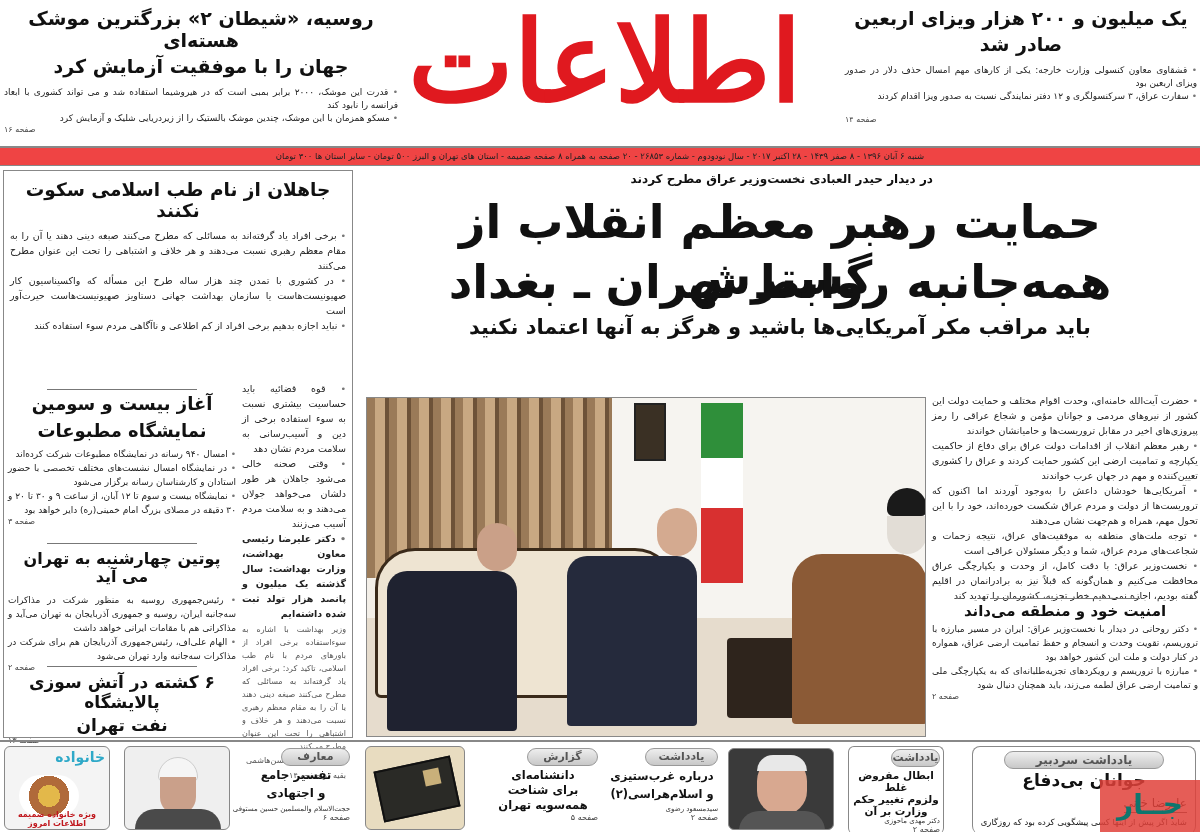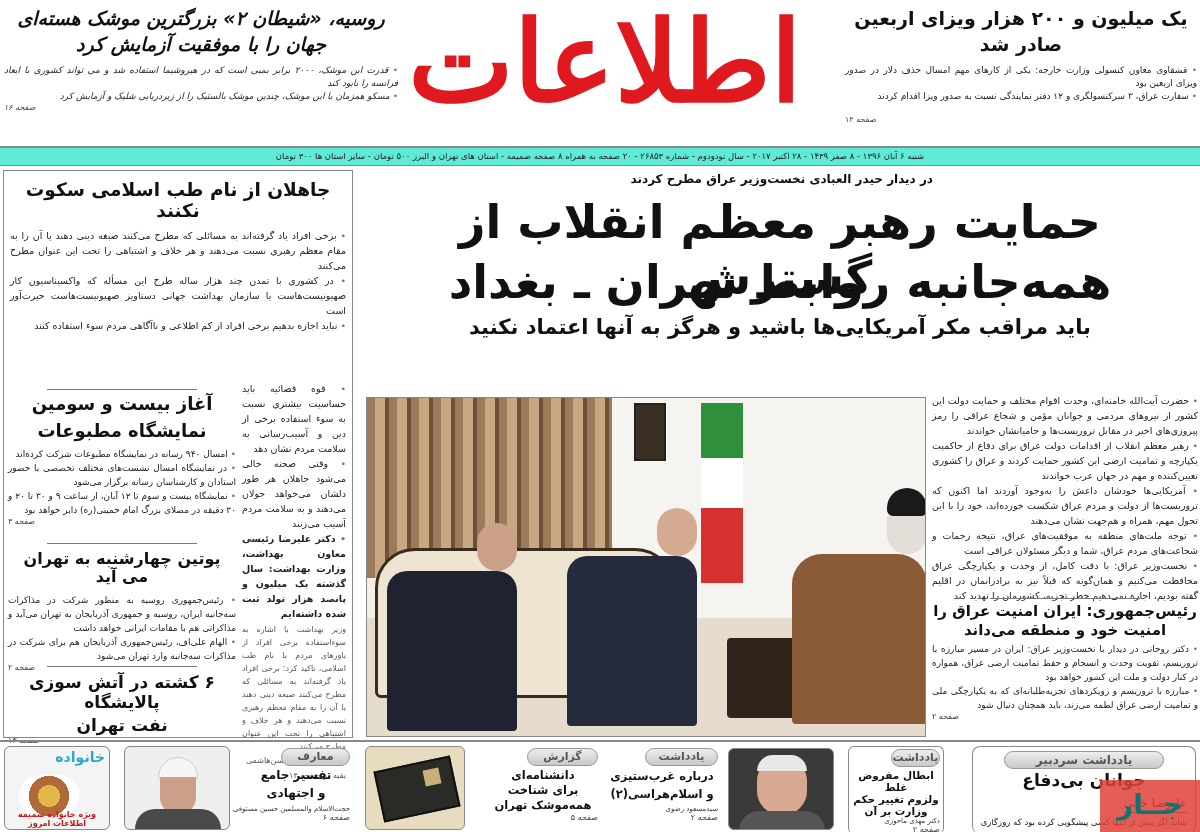--- a/index.html
+++ b/index.html
@@ -15,21 +15,21 @@
   .rule { background: #777; height: 1px; }
   .box { border: 1px solid #888; }
   .pill { background: linear-gradient(#eee, #c8c8c8); border: 1px solid #999; border-radius: 10px; text-align: center; font-size: 11px; font-weight: bold; color: #555; height: 18px; line-height: 16px; margin-left: 39px; }
   .photo { background: #ddd; overflow: hidden; }
 </style>
 </head>
 <body>
 
 <div class="abs" style="left:0;top:0;width:1200px;height:148px;">
 
-  <div class="abs" style="left:4px;top:8px;width:394px;font-style:italic;">
+  <div class="abs" style="left:4px;top:8px;width:394px;">
     <div class="hl" style="font-size:19px;">روسیه، «شیطان ۲» بزرگترین موشک هسته‌ای</div>
     <div class="hl" style="font-size:19px;margin-top:4px;">جهان را با موفقیت آزمایش کرد</div>
     <div class="body-text" style="margin-top:8px;font-size:9px;line-height:13px;">
       <p class="bullet">قدرت این موشک، ۲۰۰۰ برابر بمبی است که در هیروشیما استفاده شد و می تواند کشوری با ابعاد فرانسه را نابود کند</p>
       <p class="bullet">مسکو همزمان با این موشک، چندین موشک بالستیک را از زیردریایی شلیک و آزمایش کرد</p>
     </div>
     <div class="pg" style="text-align:left;">صفحه ۱۶</div>
   </div>
 
   <div class="abs" style="left:395px;top:-8px;width:420px;height:140px;text-align:center;">
@@ -40,21 +40,21 @@
     <div class="hl" style="font-size:19px;">یک میلیون و ۲۰۰ هزار ویزای اربعین</div>
     <div class="hl" style="font-size:19px;margin-top:4px;">صادر شد</div>
     <div class="body-text" style="margin-top:8px;font-size:9px;line-height:13px;">
       <p class="bullet">قشقاوی معاون کنسولی وزارت خارجه: یکی از کارهای مهم امسال حذف دلار در صدور ویزای اربعین بود</p>
       <p class="bullet">سفارت عراق، ۳ سرکنسولگری و ۱۲ دفتر نمایندگی نسبت به صدور ویزا اقدام کردند</p>
     </div>
     <div class="pg" style="text-align:left;margin-top:12px;">صفحه ۱۴</div>
   </div>
 </div>
 
-<div class="abs" style="left:0;top:146px;width:1200px;height:20px;background:#5eead4;border-top:2px solid #888;border-bottom:1px solid #888;">
+<div class="abs" style="left:0;top:146px;width:1200px;height:20px;background:#ef4444;border-top:2px solid #888;border-bottom:1px solid #888;">
   <div style="font-size:8.5px;line-height:17px;text-align:center;white-space:nowrap;overflow:hidden;color:#222;">شنبه ۶ آبان ۱۳۹۶ - ۸ صفر ۱۴۳۹ - ۲۸ اکتبر ۲۰۱۷ - سال نودودوم - شماره ۲۶۸۵۳ - ۲۰ صفحه به همراه ۸ صفحه ضمیمه - استان های تهران و البرز ۵۰۰ تومان - سایر استان ها ۳۰۰ تومان</div>
 </div>
 
 <div class="abs box" style="left:3px;top:170px;width:350px;height:568px;">
 
   <div class="abs" style="left:6px;top:2px;width:336px;">
     <div class="hl" style="font-size:18.5px;margin-top:6px;">جاهلان از نام طب اسلامی سکوت نکنند</div>
     <div class="body-text" style="margin-top:6px;font-size:9.5px;line-height:15px;">
       <p class="bullet">برخی افراد یاد گرفته‌اند به مسائلی که مطرح می‌کنند صبغه دینی دهند یا آن را به مقام معظم رهبری نسبت می‌دهند و هر خلاف و اشتباهی را تحت این عنوان مطرح می‌کنند</p>
       <p class="bullet">در کشوری با تمدن چند هزار ساله طرح این مسأله که واکسیناسیون کار صهیونیست‌هاست یا سازمان بهداشت جهانی دستاویز صهیونیست‌هاست حیرت‌آور است</p>
@@ -150,21 +150,20 @@
     <p class="bullet">حضرت آیت‌الله خامنه‌ای، وحدت اقوام مختلف و حمایت دولت این کشور از نیروهای مردمی و جوانان مؤمن و شجاع عراقی را رمز پیروزی‌های اخیر در مقابل تروریست‌ها و حامیانشان خواندند</p>
     <p class="bullet">رهبر معظم انقلاب از اقدامات دولت عراق برای دفاع از حاکمیت یکپارچه و تمامیت ارضی این کشور حمایت کردند و عراق را کشوری تعیین‌کننده و مهم در جهان عرب خواندند</p>
     <p class="bullet">آمریکایی‌ها خودشان داعش را به‌وجود آوردند اما اکنون که تروریست‌ها از دولت و مردم عراق شکست خورده‌اند، خود را با این تحول مهم، همراه و هم‌جهت نشان می‌دهند</p>
     <p class="bullet">توجه ملت‌های منطقه به موفقیت‌های عراق، نتیجه زحمات و شجاعت‌های مردم عراق، شما و دیگر مسئولان عراقی است</p>
     <p class="bullet">نخست‌وزیر عراق: با دقت کامل، از وحدت و یکپارچگی عراق محافظت می‌کنیم و همان‌گونه که قبلاً نیز به برادرانمان در اقلیم گفته بودیم، اجازه نمی‌دهیم خطر تجزیه، کشورمان را تهدید کند</p>
   </div>
 </div>
 
 <div class="abs" style="left:932px;top:598px;width:266px;">
   <div class="rule" style="width:150px;margin:0 auto 4px auto;"></div>
-  <div class="hl" style="font-size:15px;">رئیس‌جمهوری: ایران امنیت عراق را</div>
   <div class="hl" style="font-size:15px;margin-top:2px;">امنیت خود و منطقه می‌داند</div>
   <div class="body-text" style="margin-top:2px;font-size:9px;line-height:14px;">
     <p class="bullet">دکتر روحانی در دیدار با نخست‌وزیر عراق: ایران در مسیر مبارزه با تروریسم، تقویت وحدت و انسجام و حفظ تمامیت ارضی عراق، همواره در کنار دولت و ملت این کشور خواهد بود</p>
     <p class="bullet">مبارزه با تروریسم و رویکردهای تجزیه‌طلبانه‌ای که به یکپارچگی ملی و تمامیت ارضی عراق لطمه می‌زند، باید همچنان دنبال شود</p>
   </div>
   <div class="pg" style="text-align:left;">صفحه ۲</div>
 </div>
 
 <div class="abs" style="left:0;top:740px;width:1200px;height:92px;border-top:2px solid #888;">
 
@@ -190,21 +189,21 @@
 
   <div class="abs box photo" style="left:365px;top:4px;width:100px;height:84px;border-radius:6px;background:#e8dcc0;">
     <div style="position:absolute;left:12px;top:16px;width:78px;height:52px;background:#2a2a26;transform:rotate(-12deg);border:2px solid #111;"></div>
     <div style="position:absolute;left:58px;top:22px;width:16px;height:16px;background:#c9b07a;transform:rotate(-12deg);"></div>
   </div>
 
   <div class="abs" style="left:488px;top:6px;width:110px;">
     <div class="pill">گزارش</div>
     <div class="hl" style="font-size:11.5px;margin-top:3px;">دانشنامه‌ای</div>
     <div class="hl" style="font-size:11.5px;margin-top:2px;">برای شناخت</div>
-    <div class="hl" style="font-size:11.5px;margin-top:2px;">همه‌موشک تهران</div>
+    <div class="hl" style="font-size:11.5px;margin-top:2px;">همه‌سویه تهران</div>
     <div class="pg">صفحه ۵</div>
   </div>
 
   <div class="abs" style="left:606px;top:6px;width:112px;">
     <div class="pill">یادداشت</div>
     <div class="hl" style="font-size:11.5px;margin-top:4px;">درباره غرب‌ستیزی</div>
     <div class="hl" style="font-size:11.5px;margin-top:5px;">و اسلام‌هراسی(۲)</div>
     <div style="font-size:7px;margin-top:4px;color:#333;">سیدمسعود رضوی</div>
     <div class="pg">صفحه ۲</div>
   </div>

